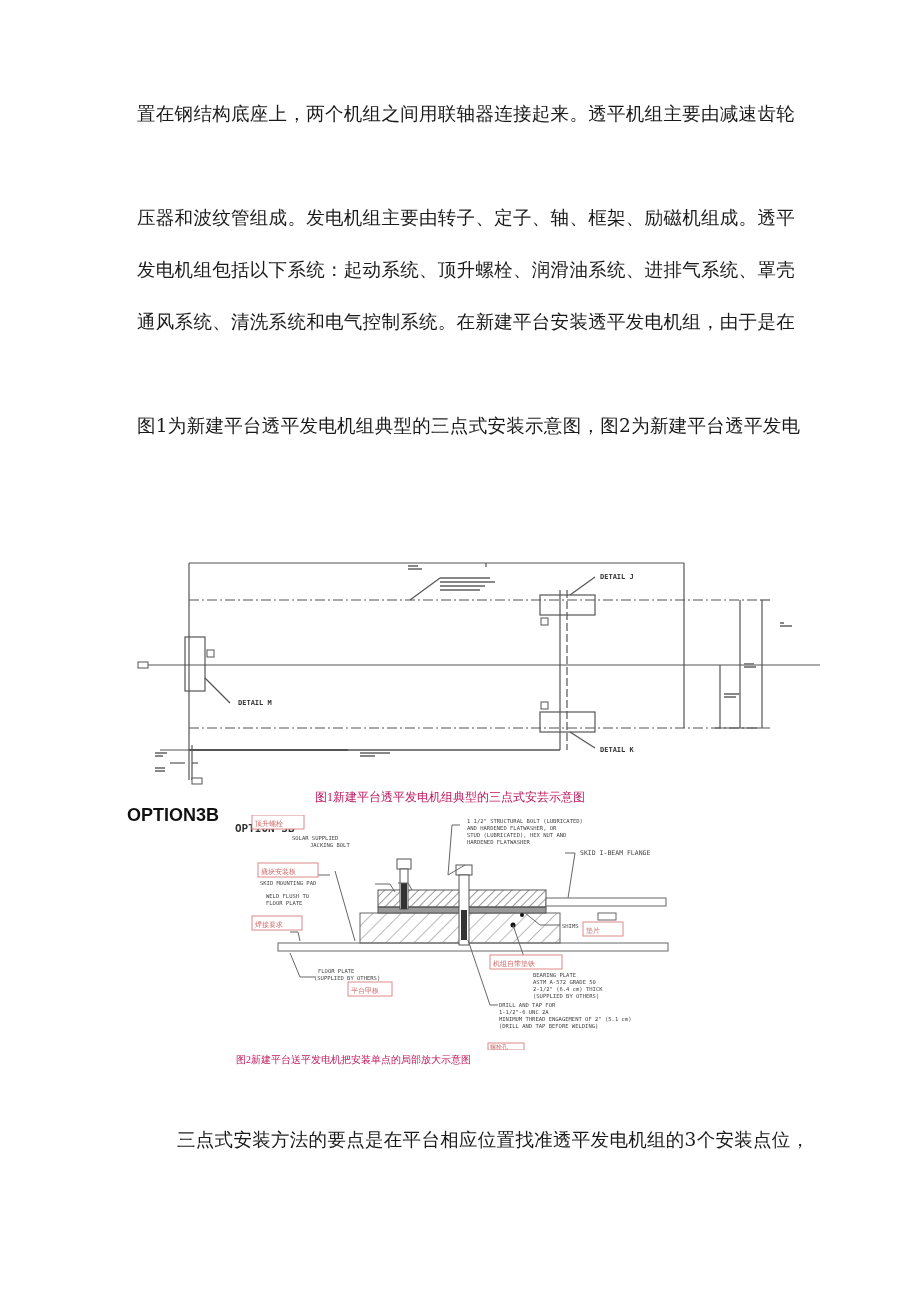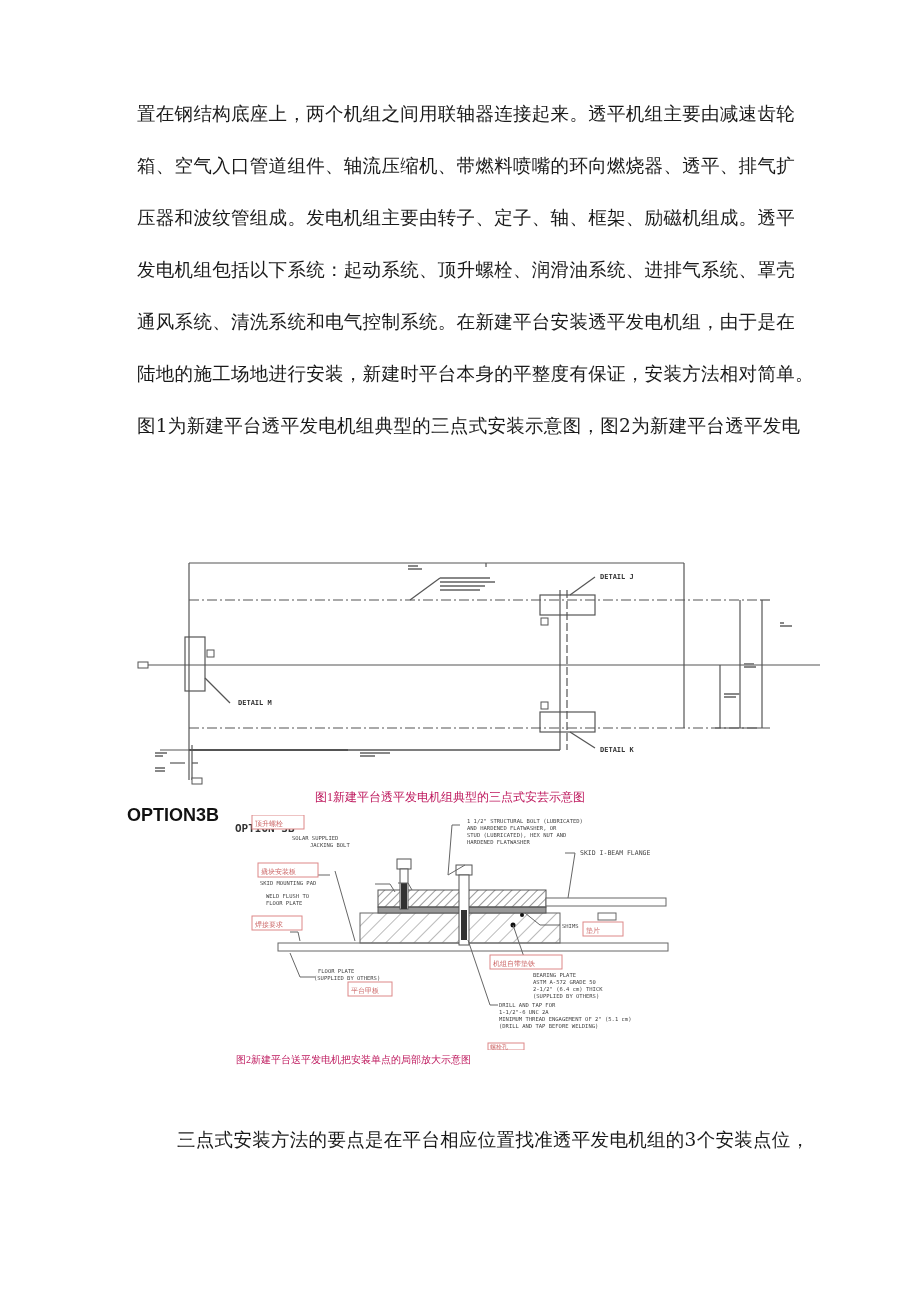--- a/index.html
+++ b/index.html
@@ -9,25 +9,23 @@
   .fig { position: absolute; }
   .cap { position: absolute; font-family: Liberation Serif, serif; color: #be185d; white-space: nowrap; }
   .opt { position: absolute; left: 127px; top: 805px; font-family: "Liberation Sans", "DejaVu Sans", sans-serif; font-weight: bold; font-size: 18px; color: #111; }
   svg text { font-family: "DejaVu Sans Mono", "Liberation Mono", monospace; }
 </style>
 </head>
 <body>
 
 <div class="para" style="top:103px;height:380px;">
   <div class="line" style="top:0px">置在钢结构底座上，两个机组之间用联轴器连接起来。透平机组主要由减速齿轮</div>
-  <div class="line" style="top:52px">箱、空气入口管道组件、轴流压缩机、带燃料喷嘴的环向燃烧器、透平、排气扩</div>
   <div class="line" style="top:104px">压器和波纹管组成。发电机组主要由转子、定子、轴、框架、励磁机组成。透平</div>
   <div class="line" style="top:156px">发电机组包括以下系统：起动系统、顶升螺栓、润滑油系统、进排气系统、罩壳</div>
   <div class="line" style="top:208px">通风系统、清洗系统和电气控制系统。在新建平台安装透平发电机组，由于是在</div>
-  <div class="line" style="top:260px">陆地的施工场地进行安装，新建时平台本身的平整度有保证，安装方法相对简单。</div>
   <div class="line" style="top:312px">图1为新建平台透平发电机组典型的三点式安装示意图，图2为新建平台透平发电</div>
 </div>
 
 <div class="fig" style="left:130px;top:550px;width:690px;height:240px;">
   <svg width="690" height="240" viewBox="0 0 690 240">
     <g stroke="#555" fill="none" stroke-width="1.2">
 
       <line x1="59" y1="13" x2="356" y2="13"></line>
       <line x1="59" y1="13" x2="59" y2="230"></line>
       <line x1="356" y1="13" x2="356" y2="17"></line>

